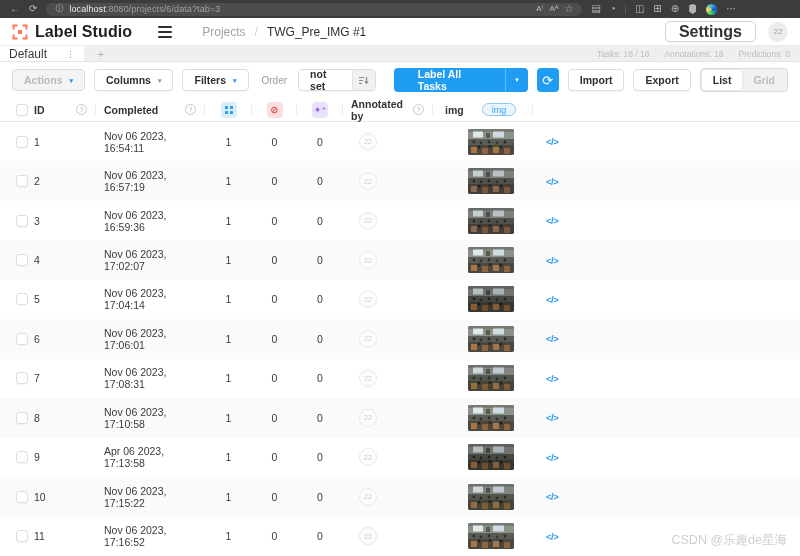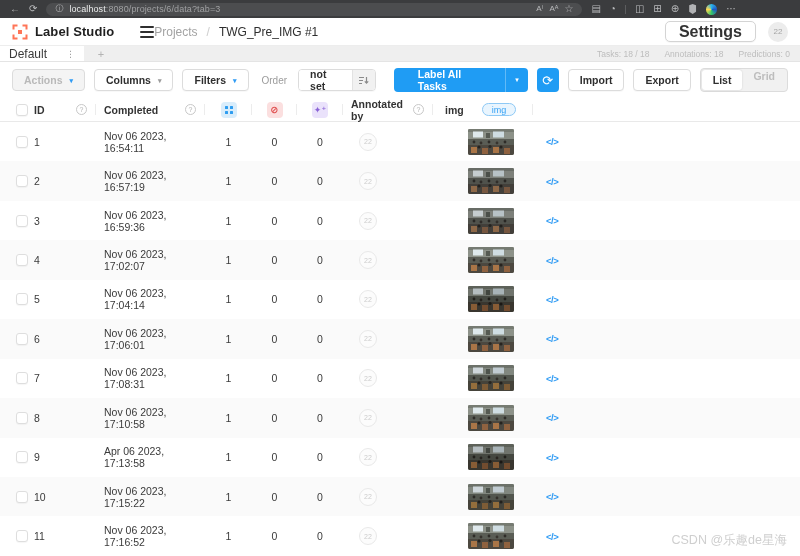--- a/index.html
+++ b/index.html
@@ -14,24 +14,24 @@
   .addr .url { font-size: 9px; letter-spacing: 0.1px; white-space: nowrap; color: #9fa0a2; }
   .addr .url b { color: #eceded; font-weight: normal; }
   .addr-spacer { flex: 1; }
   .b-divider { width: 1px; height: 9px; background: #5c5d5f; }
   .edge-avatar { width: 11px; height: 11px; border-radius: 50%; background: conic-gradient(#2bb3e8,#1f58c4,#35c46a,#ffd84d,#2bb3e8); }
   .shield { width: 9px; height: 10px; background: #b2b3b5; clip-path: polygon(50% 100%, 12% 78%, 12% 12%, 50% 0%, 88% 12%, 88% 78%); }
 
   
   .ls-header { height: 28px; background: #fff; border-bottom: 1px solid #ededed; display: flex; align-items: center; padding: 0 12px; }
   .brand { display: flex; align-items: center; gap: 7px; }
-  .brand-name { font-size: 13px; font-weight: 700; color: #1f1f1f; letter-spacing: 0.1px; }
+  .brand-name { font-size: 16px; font-weight: 700; color: #1f1f1f; letter-spacing: 0.1px; }
   .hamburger { margin-left: 26px; display: flex; flex-direction: column; gap: 3px; cursor: pointer; }
   .hamburger i { display: block; width: 14px; height: 2px; background: #2f2f2f; border-radius: 1px; }
-  .crumbs { display: flex; align-items: center; gap: 9px; font-size: 12px; }
+  .crumbs { margin-left: 30px; display: flex; align-items: center; gap: 9px; font-size: 12px; }
   .crumb-root { color: #a3a3a3; }
   .crumb-sep { color: #cdcdcd; }
   .crumb-title { color: #2e2e2e; }
   .ls-header .right { margin-left: auto; display: flex; align-items: center; gap: 12px; }
   .settings-btn { height: 21px; padding: 0 13px; border: 1px solid #d4d4d4; border-radius: 5px; background: #fff; font-size: 16px; font-weight: 600; color: #333; display: flex; align-items: center; box-shadow: 0 1px 1px rgba(0,0,0,.04); cursor: pointer; }
   .user-avatar { width: 20px; height: 20px; border-radius: 50%; background: #ececec; color: #a5a5a5; font-size: 8px; display: flex; align-items: center; justify-content: center; }
 
   
   .tab-row { height: 16px; background: #efefef; border-bottom: 1px solid #e4e4e4; display: flex; align-items: stretch; }
   .tab-active { width: 84px; background: #fff; display: flex; align-items: center; padding: 0 9px; justify-content: space-between; cursor: pointer; }
@@ -47,21 +47,21 @@
   .chev { font-size: 7px; color: #2f9bf4; line-height: 1; }
   .chev.gray { color: #9c9c9c; }
   .order-label { font-size: 10px; color: #9c9c9c; margin: 0 2px 0 4px; }
   .order-group { display: flex; align-items: stretch; height: 22px; border: 1px solid #dcdcdc; border-radius: 4px; overflow: hidden; box-shadow: 0 1px 1px rgba(0,0,0,.03); cursor: pointer; }
   .order-value { background: #fff; padding: 0 11px; display: flex; align-items: center; font-size: 10.5px; font-weight: 600; color: #2f2f2f; }
   .order-sort { width: 26px; background: #f1f1f1; border-left: 1px solid #e2e2e2; display: flex; align-items: center; justify-content: center; }
   .label-all { height: 24px; margin-left: 9px; background: #1f9cf4; border-radius: 4px; display: flex; align-items: stretch; color: #fff; font-size: 10.5px; font-weight: 700; cursor: pointer; }
   .label-all .main { padding: 0 24px; display: flex; align-items: center; }
   .label-all .caret { padding: 0 9px; display: flex; align-items: center; border-left: 1px solid rgba(255,255,255,.3); font-size: 7px; }
   .refresh-btn { margin-left: auto; width: 24px; height: 24px; background: #1f9cf4; border: none; border-radius: 4px; color: #fff; font-size: 13px; line-height: 1; display: flex; align-items: center; justify-content: center; cursor: pointer; }
-  .seg { display: flex; height: 24px; background: #f1f1f1; border: 1px solid #dcdcdc; border-radius: 4px; padding: 1px; cursor: pointer; }
+  .seg { display: flex; align-items: center; height: 24px; background: #f1f1f1; border: 1px solid #dcdcdc; border-radius: 4px; padding: 1px; cursor: pointer; }
   .seg .on { height: 20px; background: #fff; border-radius: 3px; padding: 0 11px; display: flex; align-items: center; font-size: 10.5px; font-weight: 600; color: #2f2f2f; box-shadow: 0 0 2px rgba(0,0,0,.15); }
   .seg .off { padding: 0 11px; font-size: 10.5px; font-weight: 600; color: #bdbdbd; }
 
   
   .thead { height: 24px; display: flex; align-items: stretch; background: #fff; border-bottom: 1px solid #e9e9e9; font-size: 10.5px; font-weight: 600; color: #333; }
   .hcell { position: relative; display: flex; align-items: center; }
   .hcell::after { content: ""; position: absolute; right: 0; top: 6px; bottom: 6px; width: 1px; background: #ececec; }
   .hcell.nodiv::after { display: none; }
   .c1 { width: 34px; padding-left: 16px; flex: 0 0 auto; }
   .c2 { width: 62px; flex: 0 0 auto; }

